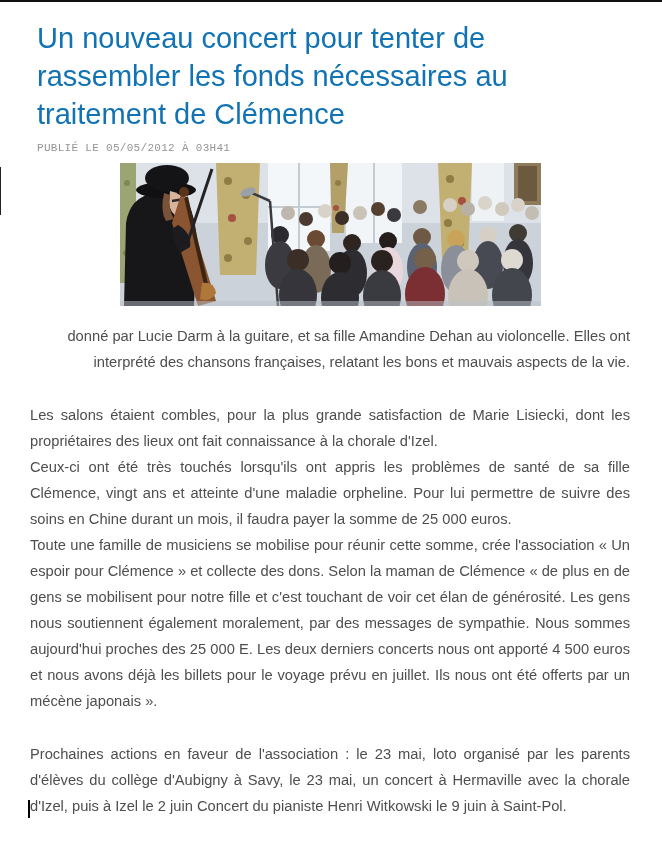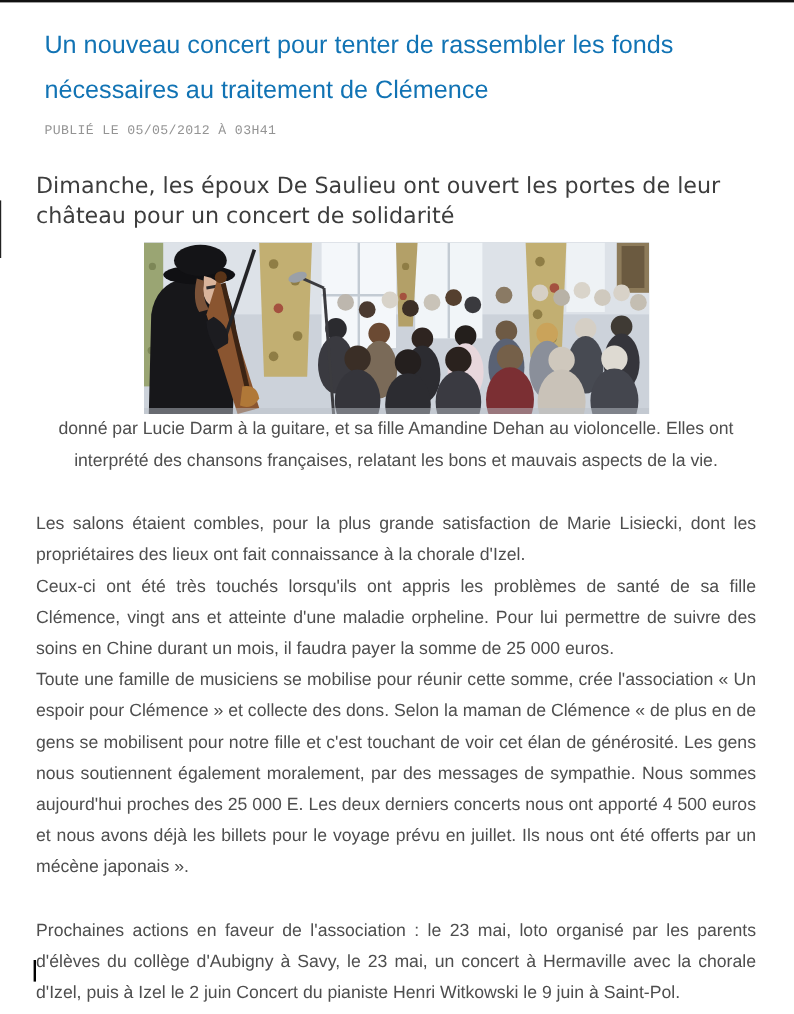--- a/index.html
+++ b/index.html
@@ -18,21 +18,21 @@
 
   
   .breadcrumb { font-size: 12px; color: #4c4c4c; line-height: 15px; }
   .breadcrumb a { color: #4c4c4c; text-decoration: underline; cursor: pointer; }
   .breadcrumb .sep { margin: 0 3px; text-decoration: none; }
 
   
   .title {
     margin: 7px 0 0 7px;
     width: 565px;
-    font-size: 21px; line-height: 38px; font-weight: 400;
+    font-size: 29px; line-height: 38px; font-weight: 400;
     color: #1173b4;
     font-family: "Liberation Sans", sans-serif;
   }
   .pub-date {
     margin: 9px 0 0 7px;
     font-size: 11px; color: #949494; letter-spacing: 0.3px; font-family: Liberation Mono, monospace;
   }
 
   
   .subtitle {
@@ -53,21 +53,21 @@
   }
   .photo svg { display: block; }
 
   
   .body-text {
     width: 600px;
     font-size: 14.7px; line-height: 26px;
     color: #4e4e4e;
     text-align: justify;
   }
-  .para-lead   { text-align: center; }
+  .para-lead   { margin-top: 17px; text-align: right; }
   .para-block  { margin-top: 27px; }
   .para-block p { margin: 0; }
   .para-close  { margin-top: 27px; }
 
   
   .edge-mark {
     position: absolute; left: 0; top: 167px; width: 1px; height: 48px;
     background: #222222;
   }
   .text-cursor {
@@ -80,21 +80,20 @@
 
 <div class="top-bar"></div>
 
 <div class="content">
 
 
   <h1 class="title">Un nouveau concert pour tenter de rassembler les fonds nécessaires au traitement de Clémence</h1>
 
   <div class="pub-date">PUBLIÉ LE 05/05/2012 À 03H41</div>
 
-  <h2 class="subtitle">Dimanche, les époux De Saulieu ont ouvert les portes de leur château pour un concert de solidarité</h2>
 
   <figure class="photo" aria-label="Concert de solidarité dans les salons du château : une violoncelliste coiffée d'un chapeau noir joue devant un public nombreux, fenêtres lumineuses et rideaux fleuris">
     <svg width="421" height="143" viewBox="0 0 421 143" xmlns="http://www.w3.org/2000/svg">
 
       <rect x="0" y="0" width="421" height="143" fill="#ccd2da"></rect>
       <rect x="0" y="0" width="421" height="60" fill="#dde2e8"></rect>
 
       <rect x="148" y="0" width="62" height="88" fill="#f4f7fa"></rect>
       <line x1="179" y1="0" x2="179" y2="88" stroke="#c3cbd3" stroke-width="2"></line>
       <line x1="148" y1="44" x2="210" y2="44" stroke="#c3cbd3" stroke-width="2"></line>

